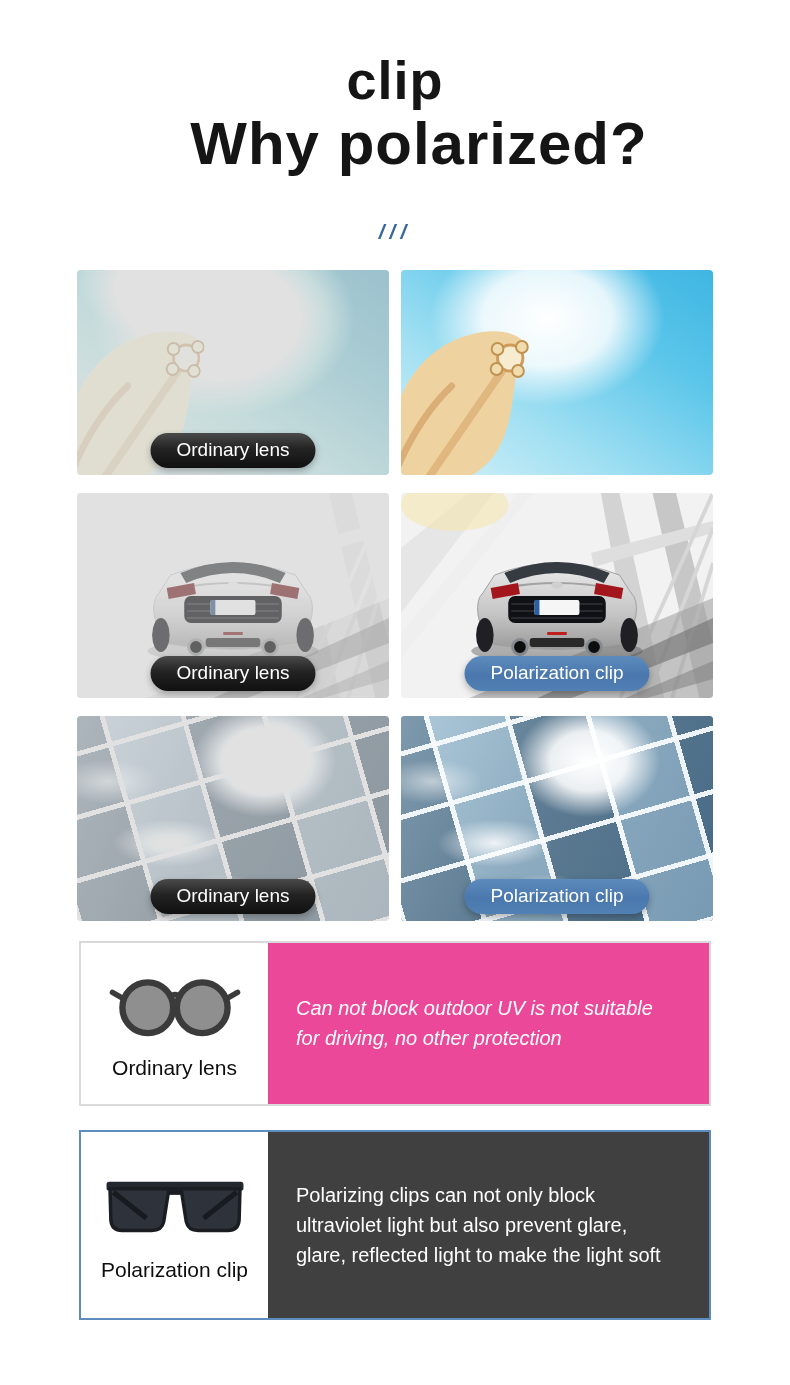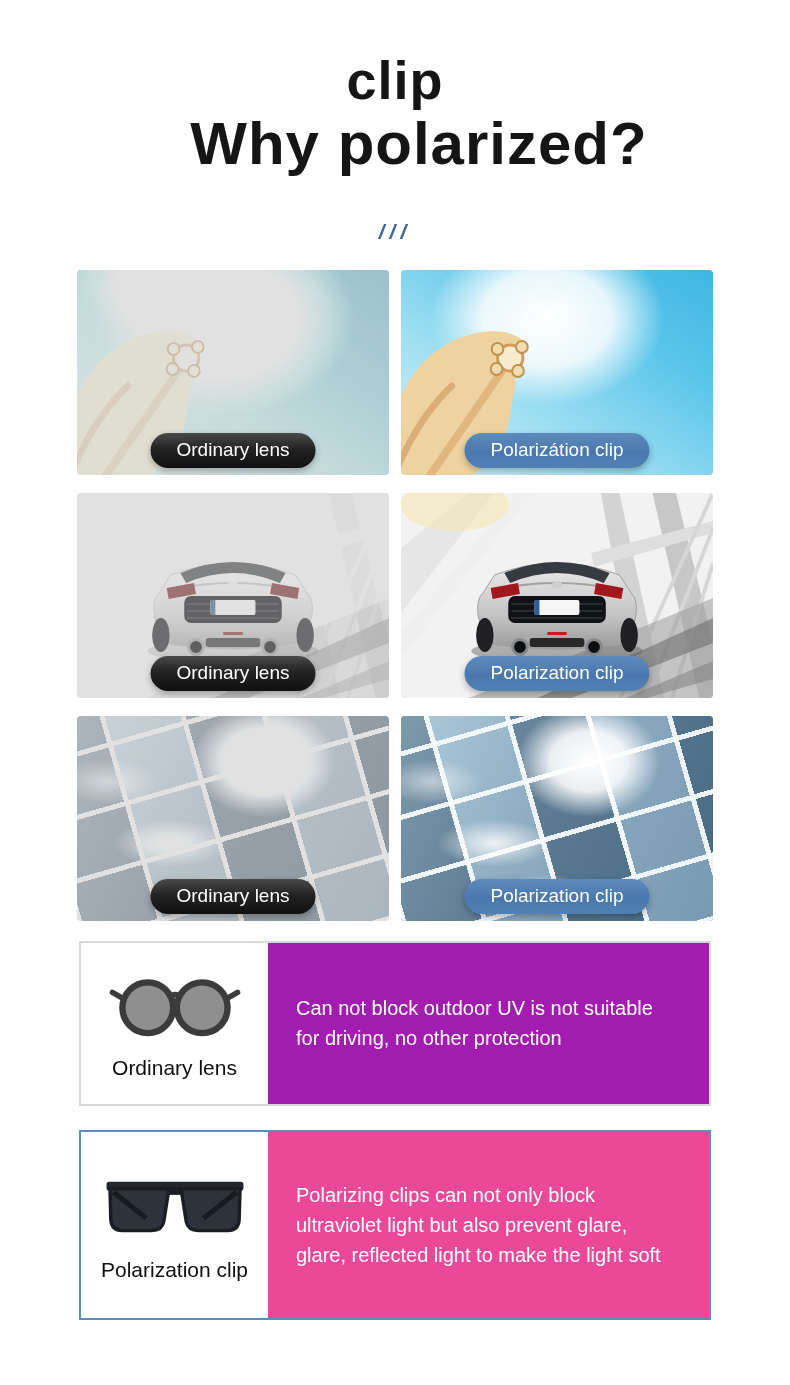--- a/index.html
+++ b/index.html
@@ -137,21 +137,20 @@
         <ellipse cx="150" cy="48" rx="120" ry="88" fill="url(#g-glare)"></ellipse>
         <path d="M-15,220 C-20,150 5,92 55,70 C92,55 118,62 126,72 C112,108 120,150 96,185 C70,218 20,228 -15,220 Z" fill="#eed3a0"></path>
         <path d="M-10,212 C8,168 28,138 52,116" stroke="#dcae77" stroke-width="7" fill="none" stroke-linecap="round"></path>
         <path d="M28,208 L110,92" stroke="#e0b77f" stroke-width="8" stroke-linecap="round"></path>
         <circle cx="112" cy="88" r="13" fill="#f8ecd0" stroke="#cf9c5c" stroke-width="3"></circle>
         <circle cx="99" cy="79" r="6" fill="#f1dcae" stroke="#bf924f" stroke-width="2"></circle>
         <circle cx="124" cy="77" r="6" fill="#f1dcae" stroke="#bf924f" stroke-width="2"></circle>
         <circle cx="120" cy="101" r="6" fill="#f1dcae" stroke="#bf924f" stroke-width="2"></circle>
         <circle cx="98" cy="99" r="6" fill="#f1dcae" stroke="#bf924f" stroke-width="2"></circle>
       </svg>
-      <figcaption class="pill pill--blue">Polarizátion clip</figcaption>
     </figure>
 
     <figure class="tile tile--washed">
       <svg class="scene" viewBox="0 0 320 205" preserveAspectRatio="none">
         <rect width="320" height="205" fill="#f5f5f5"></rect>
         <polygon points="0,55 70,0 95,0 0,120" fill="#ececec"></polygon>
         <polygon points="0,140 120,0 135,0 0,165" fill="#f0f0f0" opacity="0.8"></polygon>
         <polygon points="205,0 243,205 270,205 224,0" fill="#dcdcdc"></polygon>
         <polygon points="258,0 306,205 334,205 282,0" fill="#d2d2d2"></polygon>
         <polygon points="195,60 320,28 320,40 198,74" fill="#e6e6e6"></polygon>
@@ -230,31 +229,31 @@
     <div class="card-left">
       <svg class="glasses" width="140" height="78" viewBox="0 0 150 86">
         <path d="M18,36 L6,29" stroke="#3b3b3b" stroke-width="6" stroke-linecap="round"></path>
         <path d="M132,36 L144,29" stroke="#3b3b3b" stroke-width="6" stroke-linecap="round"></path>
         <circle cx="45" cy="46" r="28" fill="#8f8f8f" stroke="#3b3b3b" stroke-width="7"></circle>
         <circle cx="105" cy="46" r="28" fill="#8f8f8f" stroke="#3b3b3b" stroke-width="7"></circle>
         <path d="M69,36 Q75,27 81,36" stroke="#3b3b3b" stroke-width="6" fill="none"></path>
       </svg>
       <div class="card-label">Ordinary lens</div>
     </div>
-    <div class="card-right" style="background-color: #a21caf;">Can not block outdoor UV is not suitable for driving, no other protection</div>
+    <div class="card-right" style="background-color: #ec4899; font-style: italic;">Can not block outdoor UV is not suitable for driving, no other protection</div>
   </section>
 
   <section class="card card--blue" style="border-color: rgb(93, 140, 191);">
     <div class="card-left">
       <svg class="glasses" width="150" height="78" viewBox="0 0 170 90">
         <rect x="6" y="16" width="158" height="10" rx="3" fill="#23272e"></rect>
         <path d="M10,24 L78,24 L72,62 Q70,72 58,72 L24,72 Q12,72 11,60 Z" fill="#2e333b" stroke="#1a1d22" stroke-width="4"></path>
         <path d="M160,24 L92,24 L98,62 Q100,72 112,72 L146,72 Q158,72 159,60 Z" fill="#2e333b" stroke="#1a1d22" stroke-width="4"></path>
         <rect x="78" y="22" width="14" height="9" fill="#1a1d22"></rect>
         <path d="M14,28 L52,58" stroke="#14171c" stroke-width="6" opacity="0.85"></path>
         <path d="M156,28 L118,58" stroke="#14171c" stroke-width="6" opacity="0.85"></path>
       </svg>
       <div class="card-label">Polarization clip</div>
     </div>
-    <div class="card-right" style="background-color: #ec4899;">Polarizing clips can not only block ultraviolet light but also prevent glare, glare, reflected light to make the light soft</div>
+    <div class="card-right" style="background-color: #404040;">Polarizing clips can not only block ultraviolet light but also prevent glare, glare, reflected light to make the light soft</div>
   </section>
 
 </div>
 
 </body></html>

